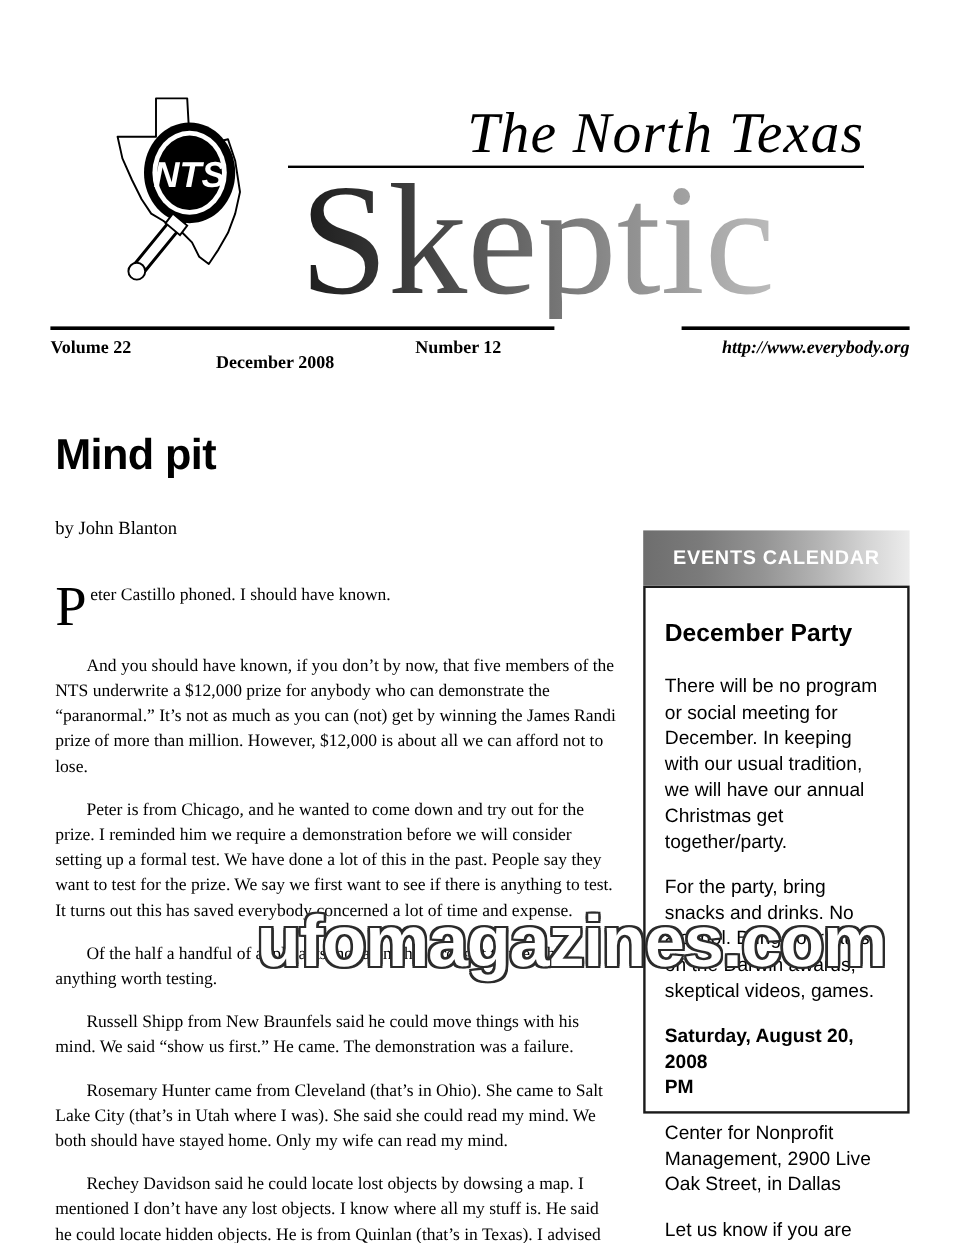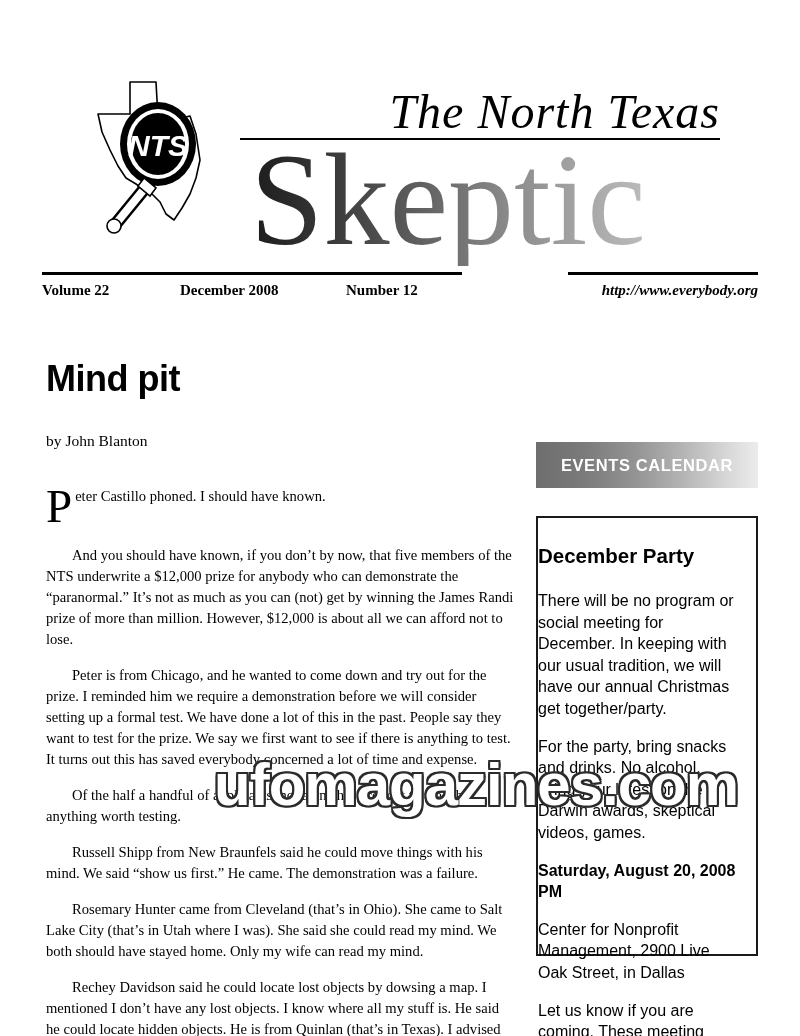--- a/index.html
+++ b/index.html
@@ -91,21 +91,21 @@
     position: absolute;
     left: 42px;
     top: 266px;
     width: 716px;
     height: 22px;
     font-family: "Liberation Serif", serif;
     font-weight: bold;
     font-size: 15px;
   }
   .issue-vol   { position: absolute; left: 0px;   top: 0; }
-  .issue-date  { position: absolute; left: 138px; top: 0; }
+  .issue-date  { position: absolute; left: 138px; top: 13px; }
   .issue-num   { position: absolute; left: 304px; top: 0; }
   .issue-url   { position: absolute; right: 0px;  top: 0;
                  font-style: italic; font-weight: bold; font-size: 15px; }
 
   
   .article {
     position: absolute;
     left: 46px;
     top: 360px;
     width: 468px;
@@ -163,26 +163,25 @@
     box-sizing: border-box;
   }
   .events-header-label {
     font-family: "Liberation Sans", sans-serif;
     font-weight: bold;
     font-size: 16.5px;
     color: #ffffff;
     letter-spacing: 0.6px;
   }
   .events-box {
-    margin-top: 28px;
     width: 222px;
     height: 440px;
     border: 2px solid #1a1a1a;
     box-sizing: border-box;
-    padding: 26px 16px 16px 0;
+    padding: 26px 16px 16px 16px;
     background: #fff;
   }
   .event-title {
     font-family: "Liberation Sans", sans-serif;
     font-weight: bold;
     font-size: 20.5px;
     margin: 0 0 22px 0;
   }
   .events-box p {
     font-family: "Liberation Sans", sans-serif;

